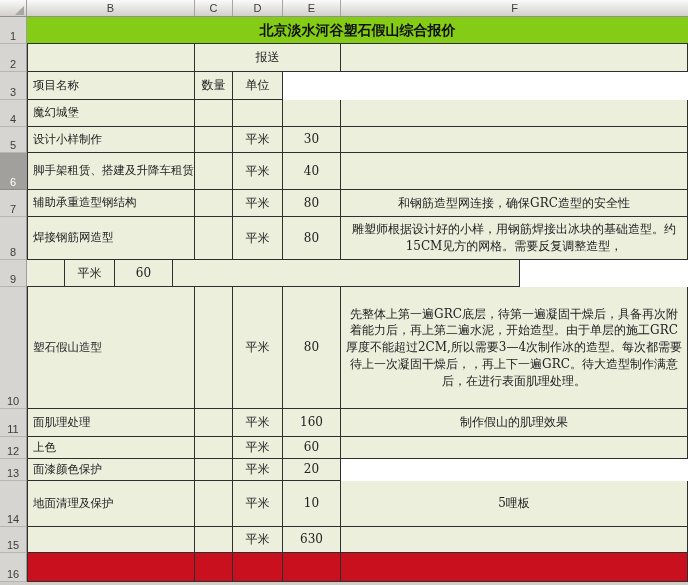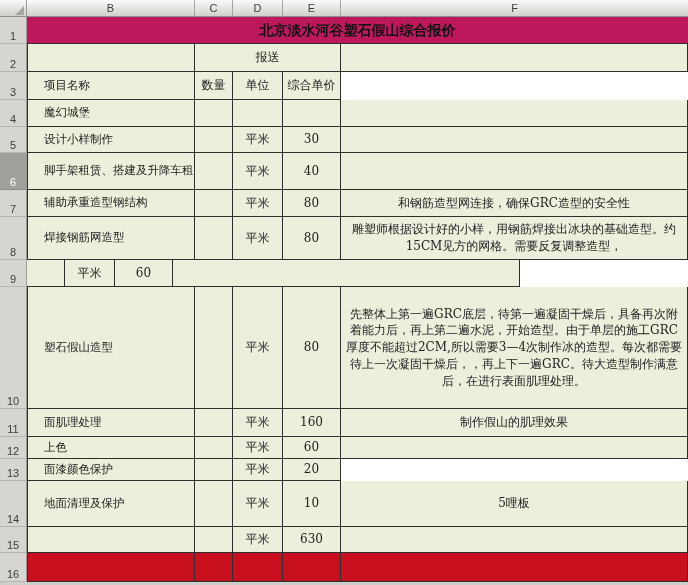--- a/index.html
+++ b/index.html
@@ -34,22 +34,22 @@
   .filler{height:3px;flex:none;background:#cfcdc8;}
   
   .cell{flex:none;box-sizing:border-box;background:#ebefdc;
     border-right:1px solid #2f2f2f;border-bottom:1px solid #2f2f2f;
     font-family:"DejaVu Serif",serif;font-size:12px;color:#222222;line-height:1.35;
     display:flex;align-items:center;justify-content:center;text-align:center;padding:1px 4px;}
   .cell.first{border-left:1px solid #2f2f2f;}
   .wb{width:168px}.wc{width:38px}.wd{width:50px}.we{width:58px}.wf{width:347px}
   .wmerge{width:146px} 
   .wfull{width:661px}
-  .left{justify-content:flex-start;text-align:left;padding-left:16px;font-size:11.5px;white-space:nowrap;overflow:hidden;}
-  .titlecell{background:#be185d;border:none;border-bottom:1px solid #2f2f2f;
+  .left{justify-content:flex-start;text-align:left;padding-left:5px;font-size:11.5px;white-space:nowrap;overflow:hidden;}
+  .titlecell{background:#84cc16;border:none;border-bottom:1px solid #2f2f2f;
     font-weight:bold;font-size:14px;color:#111;}
   .note{font-size:12px;line-height:1.4;}
   .red{background:#c9101e;}
 </style>
 </head>
 <body>
 
 <div class="sheet">
 
   <div class="colstrip">
@@ -93,21 +93,20 @@
       <div class="row r2">
         <div class="cell wb first"></div>
         <div class="cell wmerge">报送</div>
         <div class="cell wf"></div>
       </div>
 
       <div class="row r3">
         <div class="cell wb first left">项目名称</div>
         <div class="cell wc">数量</div>
         <div class="cell wd">单位</div>
-        <div class="cell we">综合单价</div>
       </div>
 
       <div class="row r4">
         <div class="cell wb first left">魔幻城堡</div>
         <div class="cell wc"></div>
         <div class="cell wd"></div>
         <div class="cell we"></div>
         <div class="cell wf"></div>
       </div>
 

